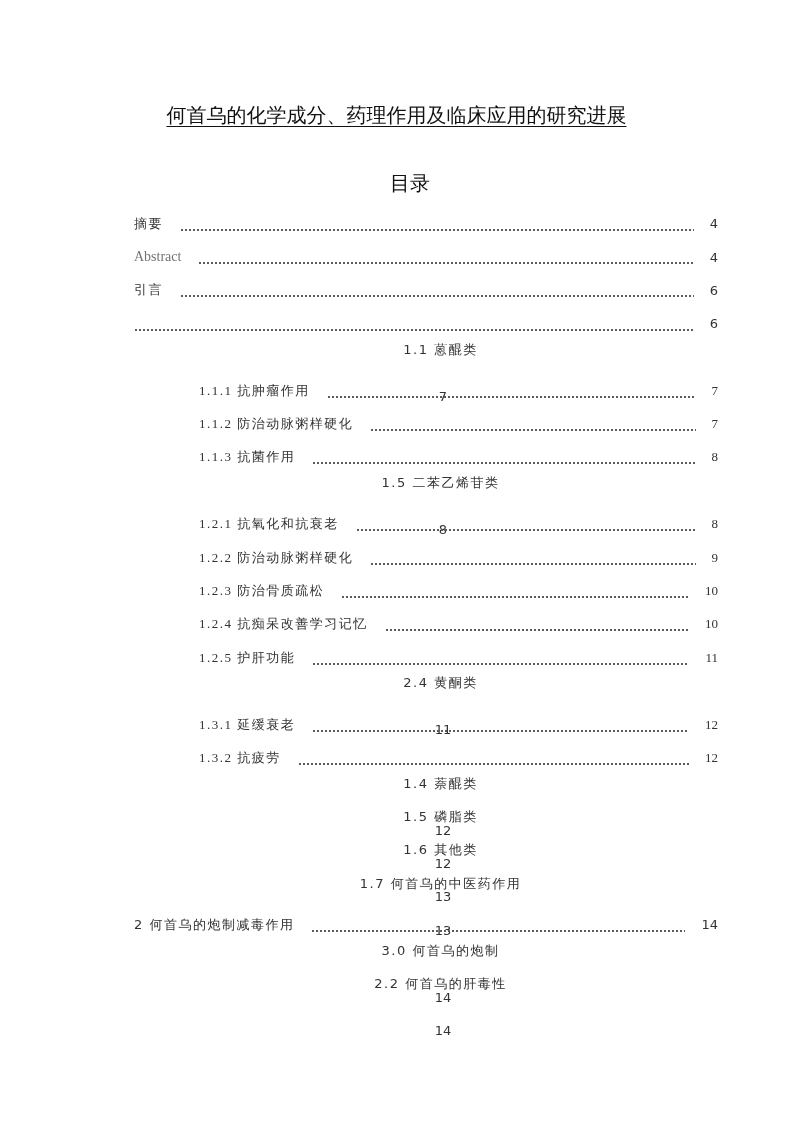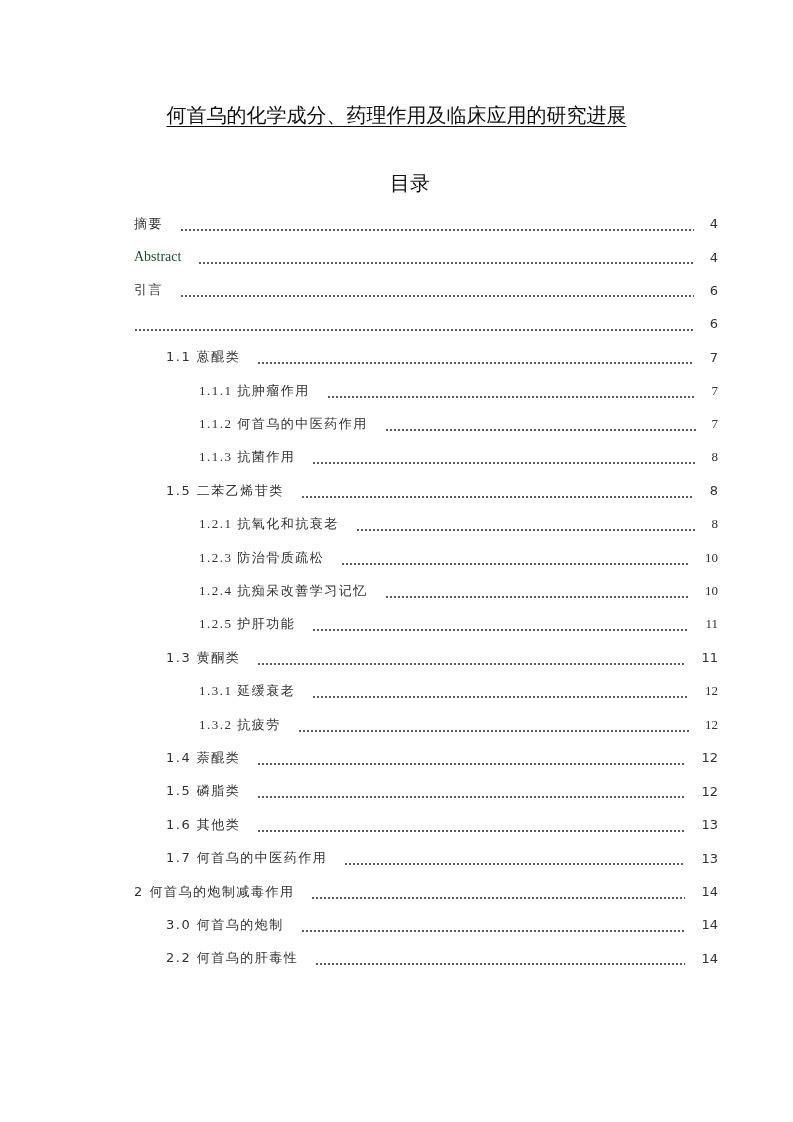--- a/index.html
+++ b/index.html
@@ -11,24 +11,24 @@
   .title span { text-decoration:underline; text-underline-offset:4px; text-decoration-thickness:1px; }
   .toc-heading {
     position:absolute; top:170px; left:0; width:820px; text-align:center;
     font-family:"DejaVu Sans", sans-serif; font-size:20px; color:#111;
   }
   .toc { position:absolute; top:207px; left:134px; width:584px; }
   .row {
     height:33.4px; display:flex; align-items:center; white-space:nowrap;
     font-family:"DejaVu Sans", sans-serif; font-size:13px; color:#333; letter-spacing:1.5px;gap:14px;
   }
-  .row.l1 { padding-left:32px; }
+  .row.l1 { padding-left:32px;flex-direction:column; }
   .row.l2 { padding-left:65px;font-family:Liberation Serif, serif; }
   .row .label { flex:0 0 auto; padding-right:3px; }
-  .row .label.en { font-family:"Liberation Serif", serif; font-size:14px; letter-spacing:0; color:#14532d; }
+  .row .label.en { font-family:"Liberation Serif", serif; font-size:14px; letter-spacing:0; color:#737373; }
   .row .leader {
     flex:1 1 auto; height:14px; margin-top:2px;
     background-image:radial-gradient(circle, #555 0.7px, transparent 0.9px);
     background-size:4px 4px; background-repeat:repeat-x; background-position:left bottom;
   }
   .row .page { flex:0 0 auto; padding-left:2px; letter-spacing:0; font-size:13px; color:#333; }
 </style>
 </head>
 <body>
 
@@ -62,56 +62,61 @@
     <span class="label">1.1 蒽醌类</span>
     <span class="leader"></span>
     <span class="page">7</span>
   </div>
   <div class="row l2">
     <span class="label">1.1.1 抗肿瘤作用</span>
     <span class="leader"></span>
     <span class="page">7</span>
   </div>
   <div class="row l2">
-    <span class="label">1.1.2 何首乌的中医药作用</span>
+    <span class="label">1.1.2 防治动脉粥样硬化</span>
     <span class="leader"></span>
     <span class="page">7</span>
   </div>
   <div class="row l2">
     <span class="label">1.1.3 抗菌作用</span>
     <span class="leader"></span>
     <span class="page">8</span>
   </div>
   <div class="row l1">
     <span class="label">1.5 二苯乙烯苷类</span>
     <span class="leader"></span>
     <span class="page">8</span>
   </div>
   <div class="row l2">
     <span class="label">1.2.1 抗氧化和抗衰老</span>
     <span class="leader"></span>
     <span class="page">8</span>
   </div>
   <div class="row l2">
+    <span class="label">1.2.2 防治动脉粥样硬化</span>
+    <span class="leader"></span>
+    <span class="page">9</span>
+  </div>
+  <div class="row l2">
     <span class="label">1.2.3 防治骨质疏松</span>
     <span class="leader"></span>
     <span class="page">10</span>
   </div>
   <div class="row l2">
     <span class="label">1.2.4 抗痴呆改善学习记忆</span>
     <span class="leader"></span>
     <span class="page">10</span>
   </div>
   <div class="row l2">
     <span class="label">1.2.5 护肝功能</span>
     <span class="leader"></span>
     <span class="page">11</span>
   </div>
   <div class="row l1">
-    <span class="label">1.3 黄酮类</span>
+    <span class="label">2.4 黄酮类</span>
     <span class="leader"></span>
     <span class="page">11</span>
   </div>
   <div class="row l2">
     <span class="label">1.3.1 延缓衰老</span>
     <span class="leader"></span>
     <span class="page">12</span>
   </div>
   <div class="row l2">
     <span class="label">1.3.2 抗疲劳</span>

